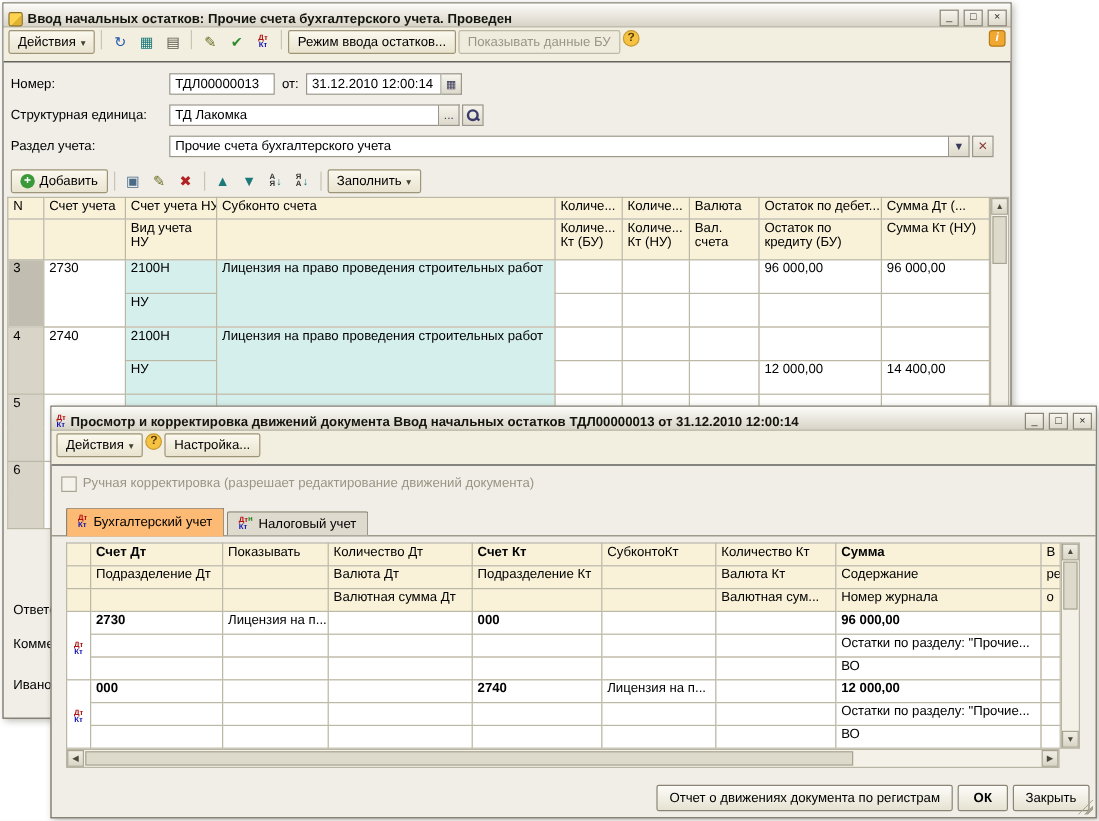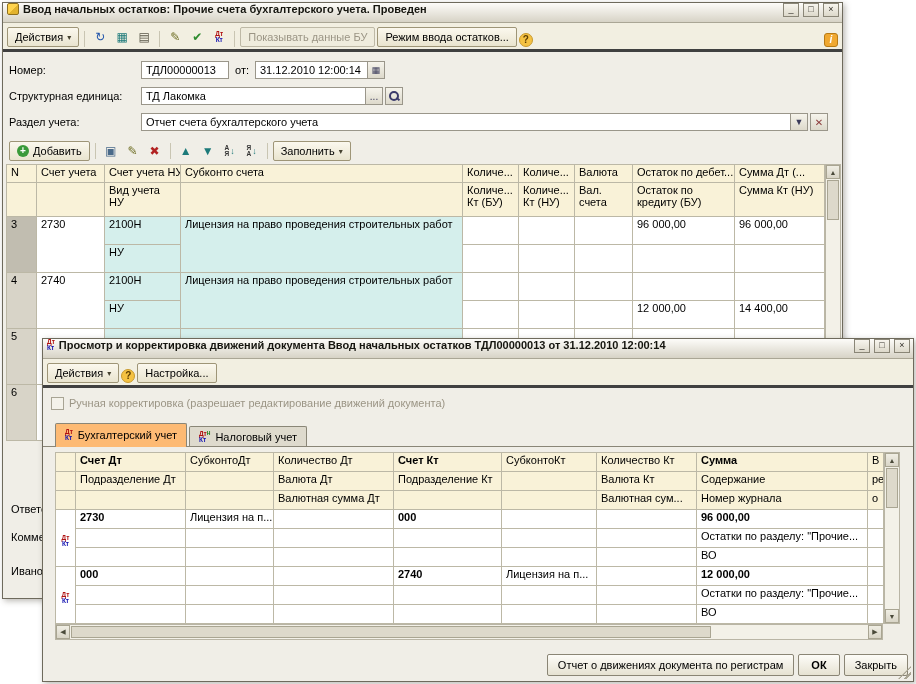--- a/index.html
+++ b/index.html
@@ -2,31 +2,31 @@
 <html><head>
 <meta charset="utf-8">
 <style>
   *{box-sizing:border-box;margin:0;padding:0;font-family:"Liberation Sans",sans-serif}
   html,body{width:916px;height:684px}
   body{background:#fff;font-size:11px;color:#000;position:relative;overflow:hidden;-webkit-user-select:none;user-select:none}
   .desktop{position:relative;width:916px;height:684px}
 
   
   .window{position:absolute;background:#f0eee7;border:1px solid #6e6a5c;box-shadow:2px 2px 6px rgba(60,55,40,.35)}
-  .titlebar{height:20px;display:flex;align-items:flex-start;gap:4px;padding:0 3px 0 4px;
+  .titlebar{height:20px;display:flex;align-items:flex-end;gap:4px;padding:0 3px 0 4px;
             background:linear-gradient(#fdfcf9,#d7d3c6);border-bottom:1px solid #aaa695}
   .titlebar .title{font-weight:bold;font-size:11px;color:#15150f;white-space:nowrap;overflow:hidden;flex:1}
   .win-btn{width:16px;height:14px;border:1px solid #8a8677;background:linear-gradient(#f7f5ee,#ddd9cb);
            font-size:9px;line-height:11px;text-align:center;color:#33302a;cursor:default;flex:0 0 auto}
   .doc-ico{width:12px;height:12px;flex:0 0 auto;background:linear-gradient(135deg,#ffd34d 55%,#e2b32e 55%);
            border:1px solid #8f6f1d;border-radius:2px}
 
   
-  .toolbar{display:flex;align-items:flex-end;gap:2px;height:29px;padding:2px 4px;
-           background:#f2efe1;border-bottom:3px solid #404040}
+  .toolbar{display:flex;align-items:flex-start;gap:2px;height:29px;padding:2px 4px;
+           background:#f2efe1;border-bottom:1px solid #404040}
   .flat-btn{display:inline-flex;align-items:center;gap:4px;border:1px solid #9e9577;border-radius:2px;
             background:linear-gradient(#fbf8ee,#e9e4cf);padding:2px 7px;font-size:11px;height:20px;cursor:default;white-space:nowrap}
   .flat-btn.is-disabled{color:#9b9585;border-color:#beb9a6;background:#efecdd}
   .icon-btn{width:20px;height:20px;border:1px solid transparent;background:transparent;display:inline-flex;
             align-items:center;justify-content:center;font-size:12px;cursor:default;padding:0}
   .mini{font-size:8px;color:#44412f}
   .tsep{width:1px;height:16px;background:#c9c5b2;margin:0 3px;flex:0 0 auto}
   .spacer{flex:1}
   .c-blue{color:#2255aa}.c-teal{color:#1d7a7a}.c-gray{color:#5a5749}
   .c-olive{color:#6b6b1f}.c-red{color:#b22222}.c-green{color:#2e8b2e}.c-steel{color:#4a6a8a}
@@ -149,22 +149,22 @@
       <span class="tsep"></span>
       <button class="icon-btn c-olive">✎</button>
       <button class="icon-btn c-green">✔</button>
       <button class="icon-btn">
         <span class="dtkt">
           <span class="dt">Дт</span>
           <span class="kt">Кт</span>
         </span>
       </button>
       <span class="tsep"></span>
+      <button class="flat-btn">Режим ввода остатков...</button>
       <button class="flat-btn is-disabled">Показывать данные БУ</button>
-      <button class="flat-btn">Режим ввода остатков...</button>
       <span class="help-ico">?</span>
       <span class="spacer"></span>
       <span class="info-ico">i</span>
     </div>
 
     <div class="form-row first">
       <span class="flabel">Номер:</span>
       <span class="tb-input" style="width:88px">ТДЛ00000013</span>
       <span class="flabel2">от:</span>
       <span class="tb-input" style="width:113px">31.12.2010 12:00:14</span>
@@ -175,21 +175,21 @@
       <span class="flabel">Структурная единица:</span>
       <span class="tb-input" style="width:225px">ТД Лакомка</span>
       <button class="attach-btn" style="font-size:10px">...</button>
       <button class="sq-btn">
           <span class="mag"></span>
         </button>
     </div>
 
     <div class="form-row">
       <span class="flabel">Раздел учета:</span>
-      <span class="tb-input" style="width:650px">Отчет счета бухгалтерского учета</span>
+      <span class="tb-input" style="width:650px">Прочие счета бухгалтерского учета</span>
       <button class="attach-btn">▼</button>
       <button class="sq-btn">
           <span class="clear-x">✕</span>
         </button>
     </div>
 
     <div class="grid-toolbar">
       <button class="flat-btn">
         <span class="add-ico">+</span>
         <span>Добавить</span>
@@ -412,21 +412,21 @@
             <col style="width:108px">
               <col style="width:95px">
               <col style="width:100px">
               <col style="width:171px">
               <col style="width:16px">
           </colgroup>
           <thead>
             <tr>
               <th></th>
               <th class="b">Счет Дт</th>
-              <th>СубконтоДт</th>
+              <th>Показывать</th>
               <th>Количество Дт</th>
               <th class="b">Счет Кт</th>
               <th>СубконтоКт</th>
               <th>Количество Кт</th>
               <th class="b">Сумма</th>
               <th>В</th>
             </tr>
             <tr>
               <th></th>
               <th>Подразделение Дт</th>

